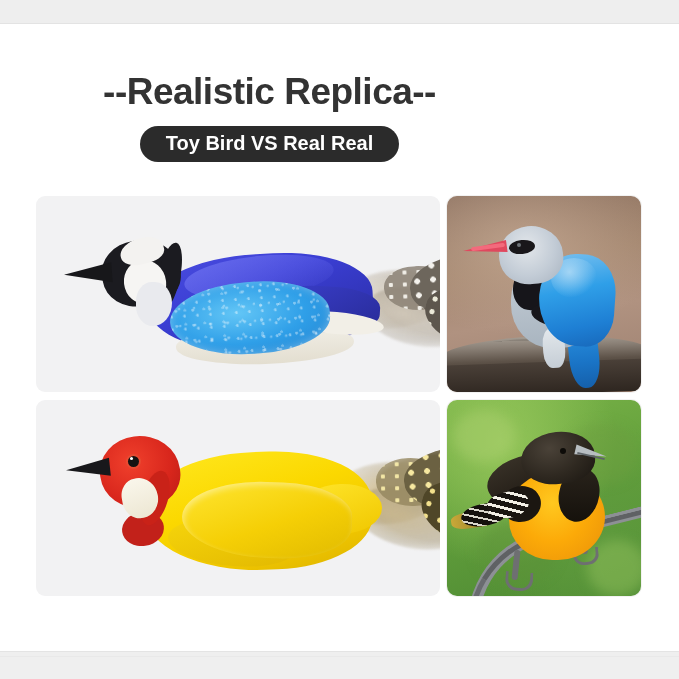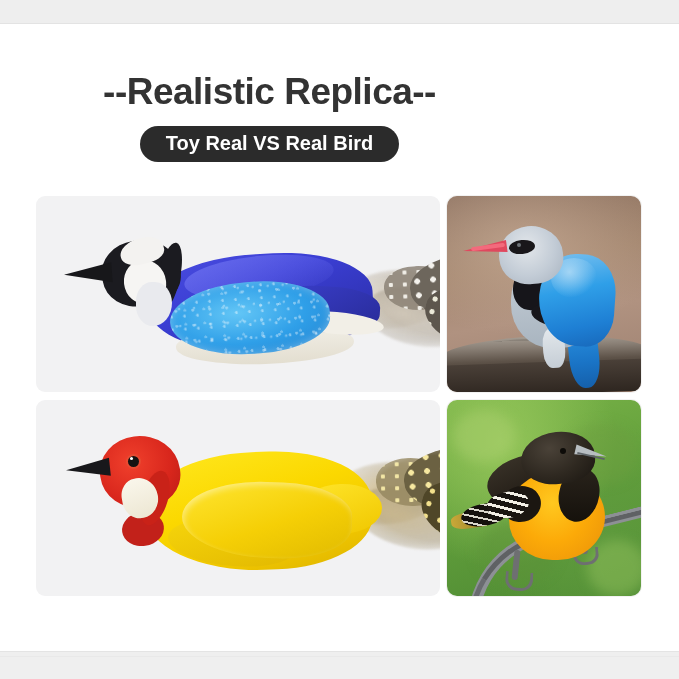--- a/index.html
+++ b/index.html
@@ -677,21 +677,21 @@
   }
 </style>
 </head>
 <body>
 
 <div class="band-top"></div>
 
 <div class="header">
   <div class="headline">--Realistic Replica--</div>
   <div class="badge-row">
-    <span class="badge">Toy Real VS Real Bird</span>
+    <span class="badge">Toy Bird VS Real Real</span>
   </div>
 </div>
 
 <div class="grid">
 
   <div class="row">
 
     <div class="toy-panel">
       <div class="bird toy-blue">
 

